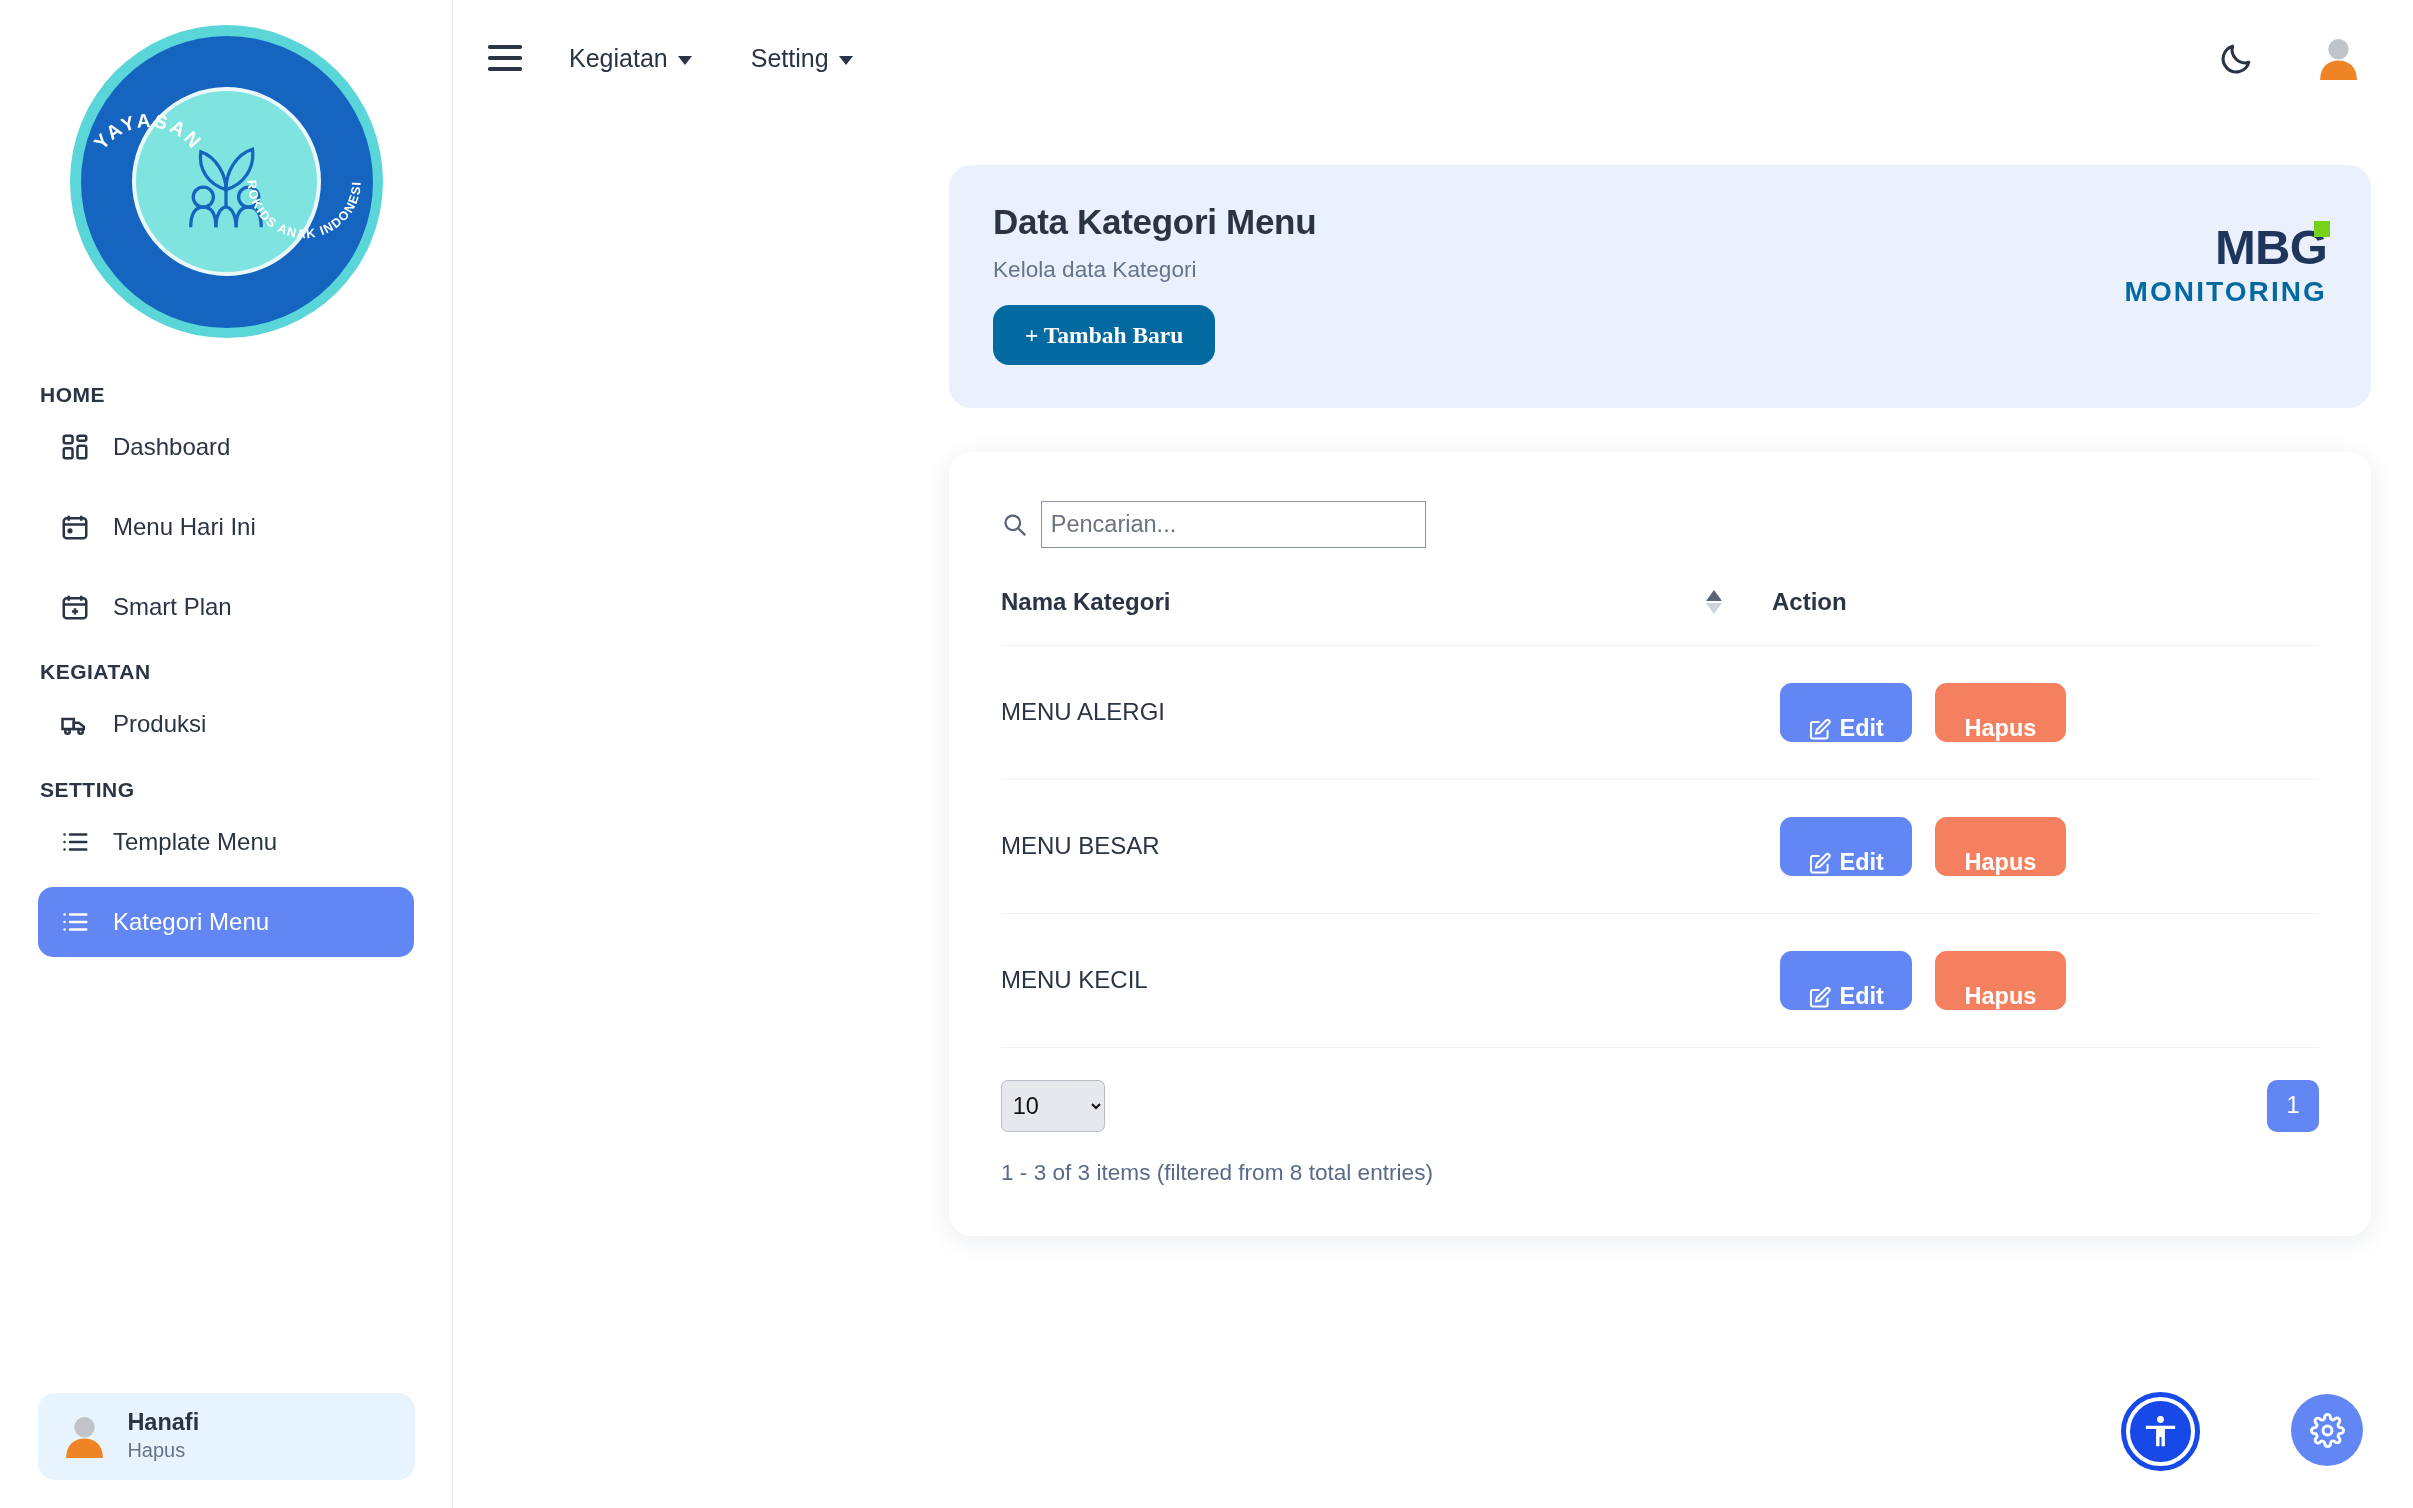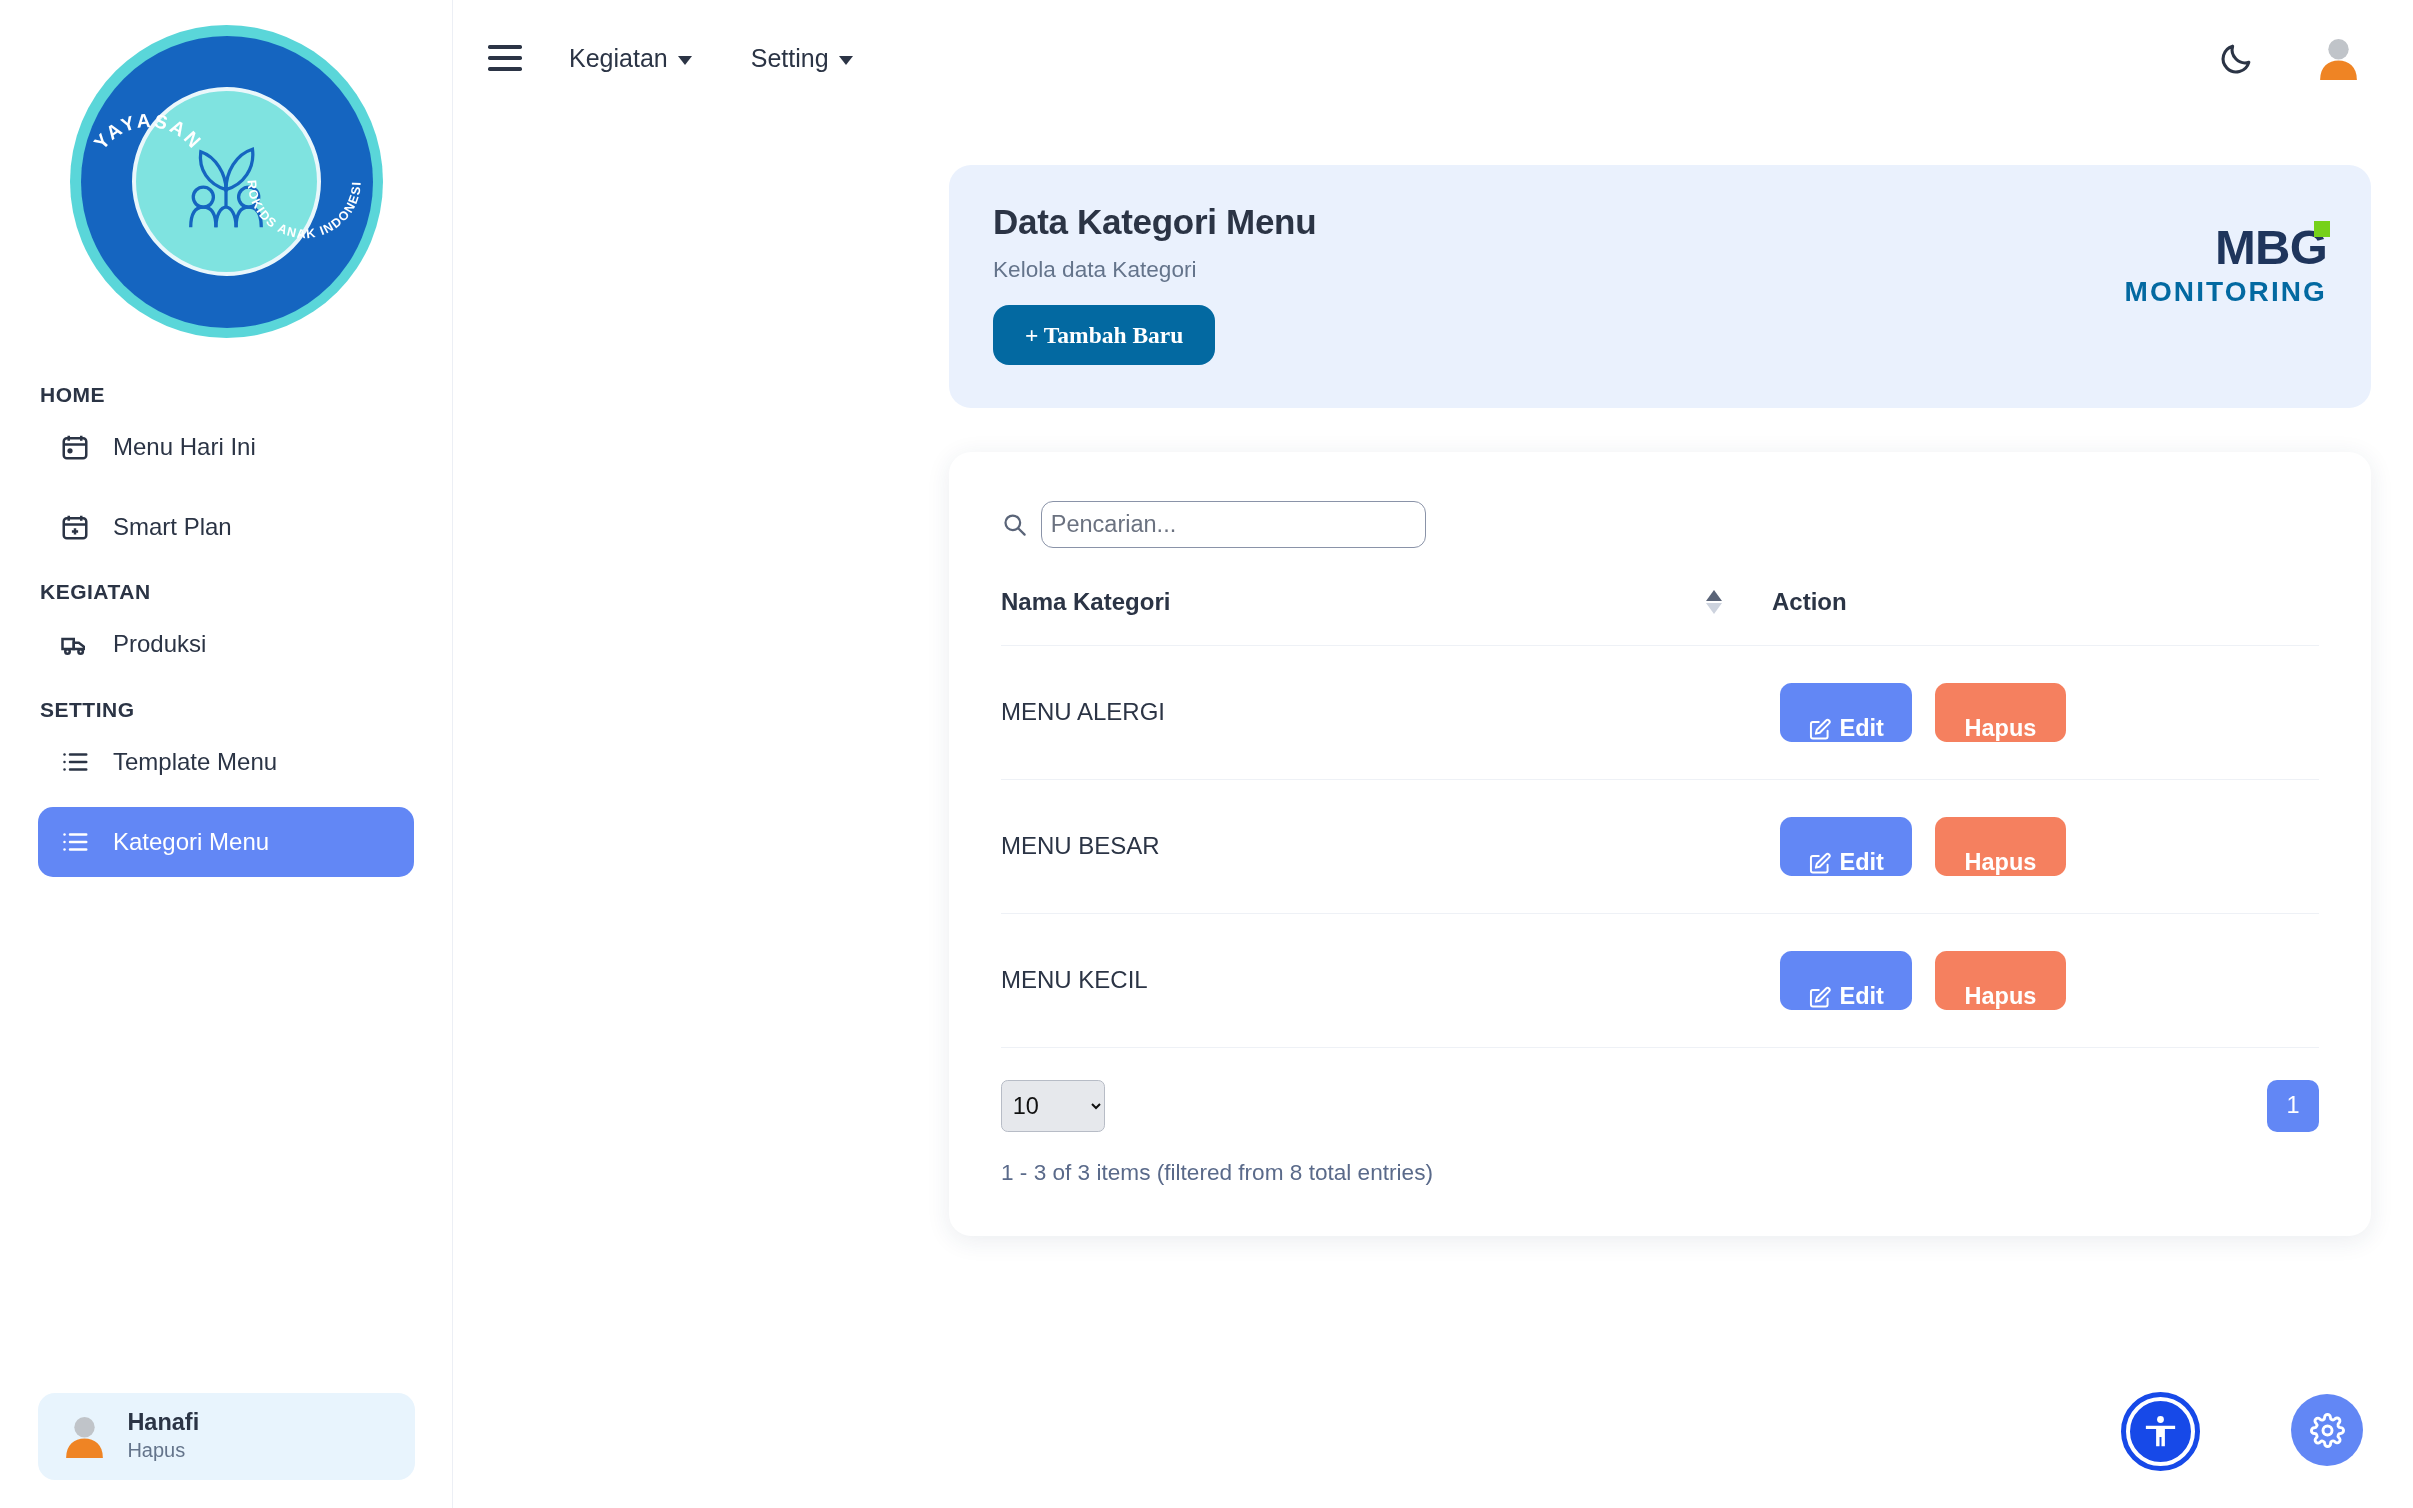--- a/index.html
+++ b/index.html
@@ -143,21 +143,21 @@
     background: #fff;
     border-radius: 22px;
     box-shadow: 0 4.2px 25px rgba(30,50,90,0.09);
     padding: 49px 52px 50px 52px;
   }
   .search-row { display: flex; align-items: center; gap: 13.4px; }
   .search-ico { width: 27px; height: 27px; }
   .search-input {
     width: 385px; height: 47px;
     border: 1.7px solid #8a93a8;
-    border-radius: 12px;
+    border-radius: 0;
     font-size: 23.5px; font-family: inherit;
     color: #2b3445;
     padding: 0 8.4px;
     background: #fff;
   }
   .search-input::placeholder { color: #6b7280; }
 
   table { width: 100%; border-collapse: collapse; margin-top: 40px; }
   th {
     text-align: left;
@@ -267,20 +267,31 @@
             </defs>
           <text font-family="Liberation Sans, sans-serif" font-size="30" font-weight="700" fill="#ffffff" letter-spacing="3.2">
             <textPath href="#arcBot" startOffset="50%" text-anchor="middle">PROKIDS ANAK INDONESIA</textPath>
           </text>
         </svg>
       </div>
     </div>
 
     <div class="nav-section first">HOME</div>
     <div class="nav-list">
+      <div class="nav-item">
+        <span class="ico">
+          <svg viewBox="0 0 24 24" fill="none" stroke="currentColor" stroke-width="2">
+            <rect x="3" y="3" width="7" height="6" rx="1.4"></rect>
+              <rect x="14" y="3" width="7" height="4" rx="1.4"></rect>
+            <rect x="3" y="13" width="7" height="8" rx="1.4"></rect>
+              <rect x="14" y="11" width="7" height="10" rx="1.4"></rect>
+          </svg>
+        </span>
+        <span>Dashboard</span>
+      </div>
       <div class="nav-item">
         <span class="ico">
           <svg viewBox="0 0 24 24" fill="none" stroke="currentColor" stroke-width="2">
             <rect x="3" y="5" width="18" height="16" rx="2.5"></rect>
               <path d="M7 3v4M17 3v4M3 10h18"></path>
               <circle cx="8" cy="15" r="1.1" fill="currentColor"></circle>
           </svg>
         </span>
         <span>Menu Hari Ini</span>
       </div>

